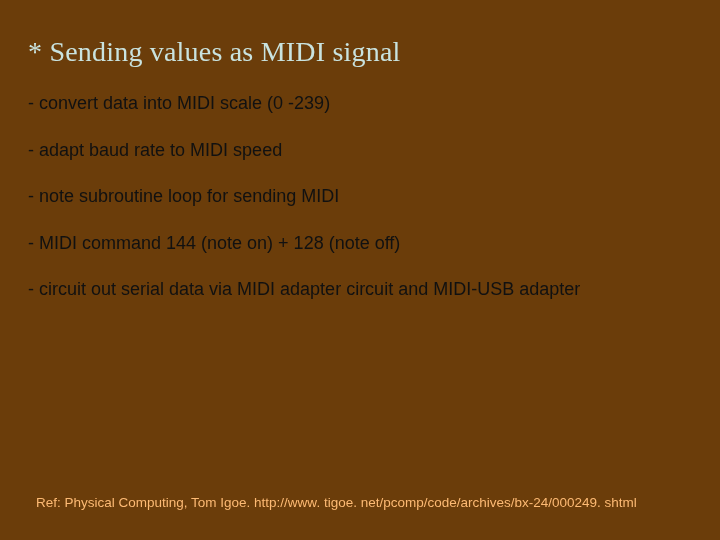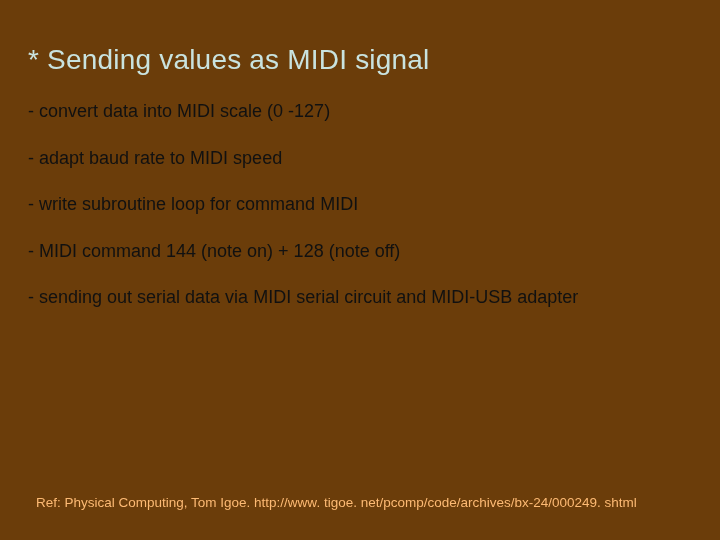--- a/index.html
+++ b/index.html
@@ -15,22 +15,23 @@
     box-sizing: border-box;
     width: 720px;
     height: 540px;
     padding: 28px 28px 0 28px;
     position: relative;
   }
   .title {
     color: #c9e3df;
     font-size: 28px;
     font-weight: 400;
-    margin: 16px 0 24px 0;
+    margin: 8px 0 24px 0;
     letter-spacing: 0.2px;
+    font-family: Liberation Serif, serif;
   }
   .bullet {
     color: #111;
     font-size: 18px;
     line-height: 1.25;
     margin: 0 0 24px 0;
   }
   .ref {
     position: absolute;
     left: 36px;
@@ -38,20 +39,20 @@
     color: #fdba74;
     font-size: 13.5px;
   }
 </style>
 </head>
 <body>
 
 <div class="slide">
   <h1 class="title">* Sending values as MIDI signal</h1>
 
-  <p class="bullet">- convert data into MIDI scale (0 -127)</p>
+  <p class="bullet">- convert data into MIDI scale (0 -239)</p>
   <p class="bullet">- adapt baud rate to MIDI speed</p>
-  <p class="bullet">- write subroutine loop for command MIDI</p>
+  <p class="bullet">- note subroutine loop for sending MIDI</p>
   <p class="bullet">- MIDI command 144 (note on) + 128 (note off)</p>
-  <p class="bullet">- sending out serial data via MIDI serial circuit and MIDI-USB adapter</p>
+  <p class="bullet">- circuit out serial data via MIDI adapter circuit and MIDI-USB adapter</p>
 
   <div class="ref">Ref: Physical Computing, Tom Igoe. http://www. tigoe. net/pcomp/code/archives/bx-24/000249. shtml</div>
 </div>
 
 </body></html>

